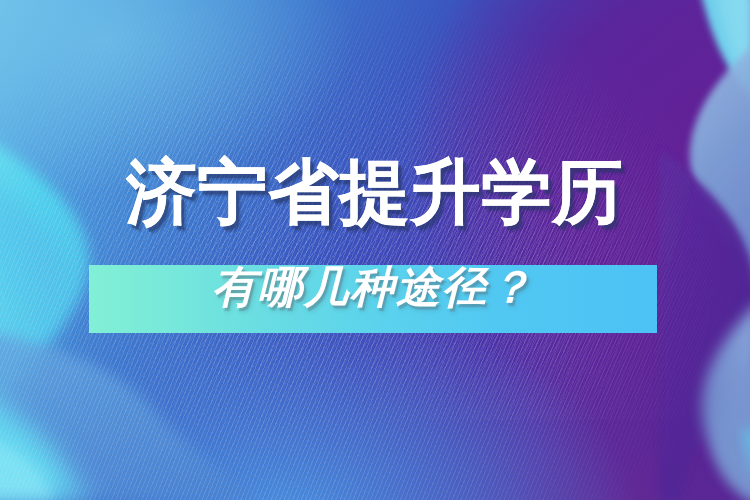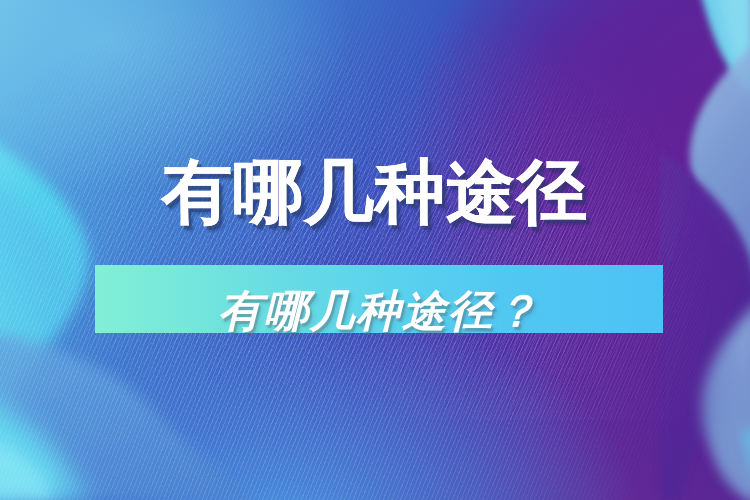--- a/index.html
+++ b/index.html
@@ -130,31 +130,31 @@
     color: #ffffff;
     white-space: nowrap;
     text-shadow:
       3px 4px 0 rgba(39,58,108,0.50),
       5px 6px 2px rgba(30,44,90,0.30);
     -webkit-text-stroke: 0.5px #ffffff;
   }
 
   .subtitle-bar {
     position: absolute;
-    left: 95px; top: 265px;
+    left: 89px; top: 265px;
     width: 568px; height: 68px;
     background: linear-gradient(90deg,
         #82f0d6 0%,
         #77e8da 14%,
         #68dce3 32%,
         #5bd2ed 52%,
         #51c8f2 72%,
         #4cc2f5 100%);
     display: flex;
-    align-items: flex-end;
+    align-items: flex-start;
     justify-content: center;
   }
   .subtitle-text {
     font-family: "DejaVu Sans", "Liberation Sans", sans-serif;
     font-size: 44px;
     font-weight: bold;
     font-style: italic;
     line-height: 1;
     letter-spacing: 2px;
     color: #ffffff;
@@ -251,19 +251,19 @@
         <path filter="url(#soft8)" d="M 742,430 C 748,452 754,472 760,484 L 760,430 Z" fill="#5fc8ee"></path>
       </g>
     </svg>
   </div>
 
   <div class="lines-topleft"></div>
   <div class="lines-topleft2"></div>
   <div class="lines-right"></div>
   <div class="lines-bottom"></div>
 
-  <div class="title">有哪几种途径</div>
+  <div class="title">济宁省提升学历</div>
 
   <div class="subtitle-bar">
     <span class="subtitle-text">有哪几种途径？</span>
   </div>
 
 </div>
 
 </body></html>

